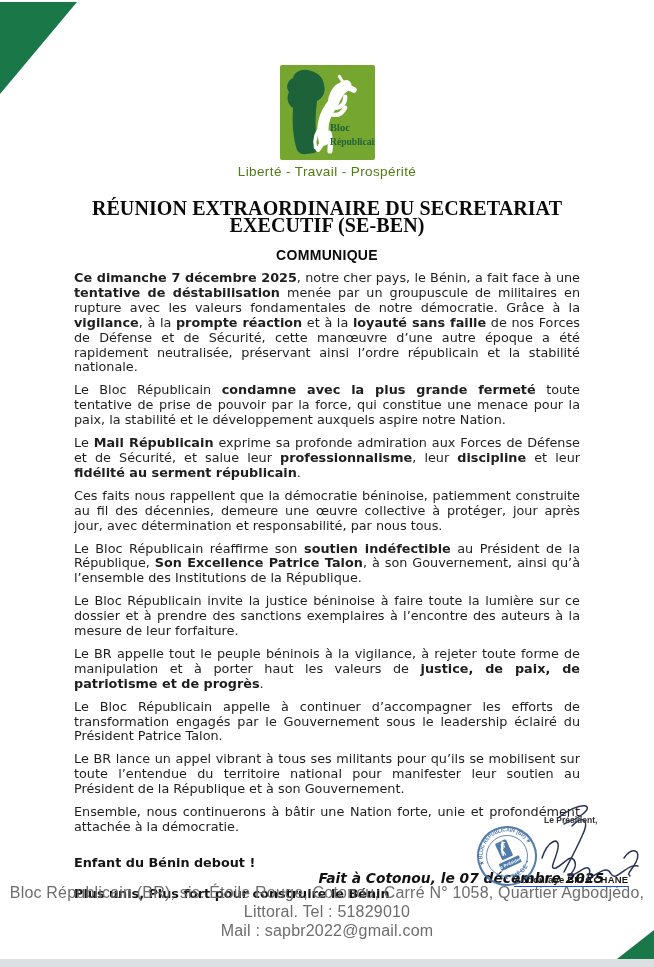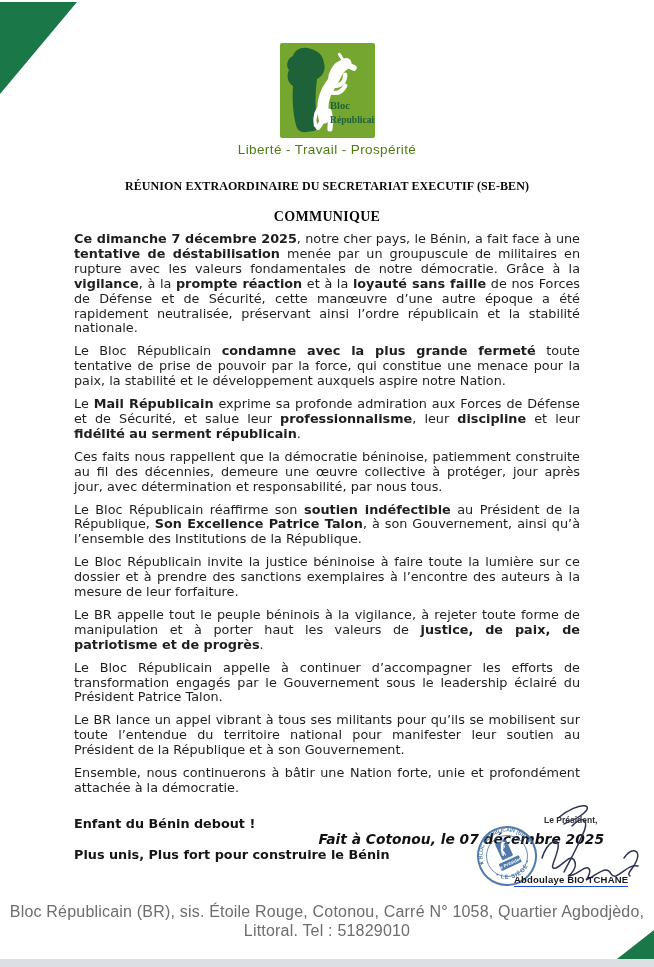--- a/index.html
+++ b/index.html
@@ -12,27 +12,27 @@
     color:#1f1f1f;
   }
   
   .corner-tl{position:absolute;top:2px;left:0;width:0;height:0;
     border-top:92px solid #1a7747;border-right:77px solid transparent;}
   .corner-br{position:absolute;right:0;bottom:8px;width:0;height:0;
     border-bottom:29px solid #1a7747;border-left:37px solid transparent;}
   .bottom-strip{position:absolute;left:0;right:0;bottom:0;height:8px;background:#dce0e4;}
 
   
-  .header{padding-top:43px;text-align:center;}
+  .header{padding-top:65px;text-align:center;}
   .logo{display:block;margin:0 auto;width:95px;height:95px;}
   .motto{margin-top:4px;font-family:"Liberation Sans",sans-serif;
     font-size:13.5px;line-height:16px;color:#4d7c0f;letter-spacing:.4px;}
   .title{margin:20px 40px 0;font-family:"Liberation Serif",serif;
-    font-size:12px;line-height:17px;font-weight:700;color:#0a0a0a;letter-spacing:.1px;}
-  .subtitle{margin-top:13px;font-family:Liberation Serif, serif;
+    font-size:20px;line-height:17px;font-weight:700;color:#0a0a0a;letter-spacing:.1px;}
+  .subtitle{margin-top:13px;font-family:Liberation Sans, sans-serif;
     font-size:14px;line-height:17px;font-weight:700;color:#0a0a0a;letter-spacing:.3px;}
 
   
   .body{margin:7px 74px 0 74px;text-align:justify;
     font-size:12.8px;line-height:14.9px;color:#1e1e1e;}
   .body p{margin:0 0 8px 0;}
   .body b{font-weight:700;}
 
   
   .closing{position:relative;margin:2px 74px 0 74px;height:60px;}
@@ -140,18 +140,19 @@
         <path d="M14,56 C20,38 32,34 30,46 C28,58 20,68 28,66 C36,62 42,52 46,58 C50,64 44,72 40,74 C48,74 56,64 60,66 C64,68 60,76 58,78 C64,76 72,68 78,68 C84,68 82,76 88,74 C96,70 102,62 110,64"></path>
         <path d="M96,56 C104,44 114,48 108,60 C104,68 98,72 102,74"></path>
       </g>
     </svg>
 
     <span class="sig-name">Abdoulaye BIO TCHANE</span>
   </div>
 
   <div class="footer">
     <div>Bloc Républicain (BR), sis. Étoile Rouge, Cotonou, Carré N° 1058, Quartier Agbodjèdo, Littoral. Tel : 51829010</div>
+    <div>Mail : sapbr2022@gmail.com</div>
   </div>
 
   <div class="corner-br"></div>
   <div class="bottom-strip"></div>
 
 </div>
 
 </body></html>

